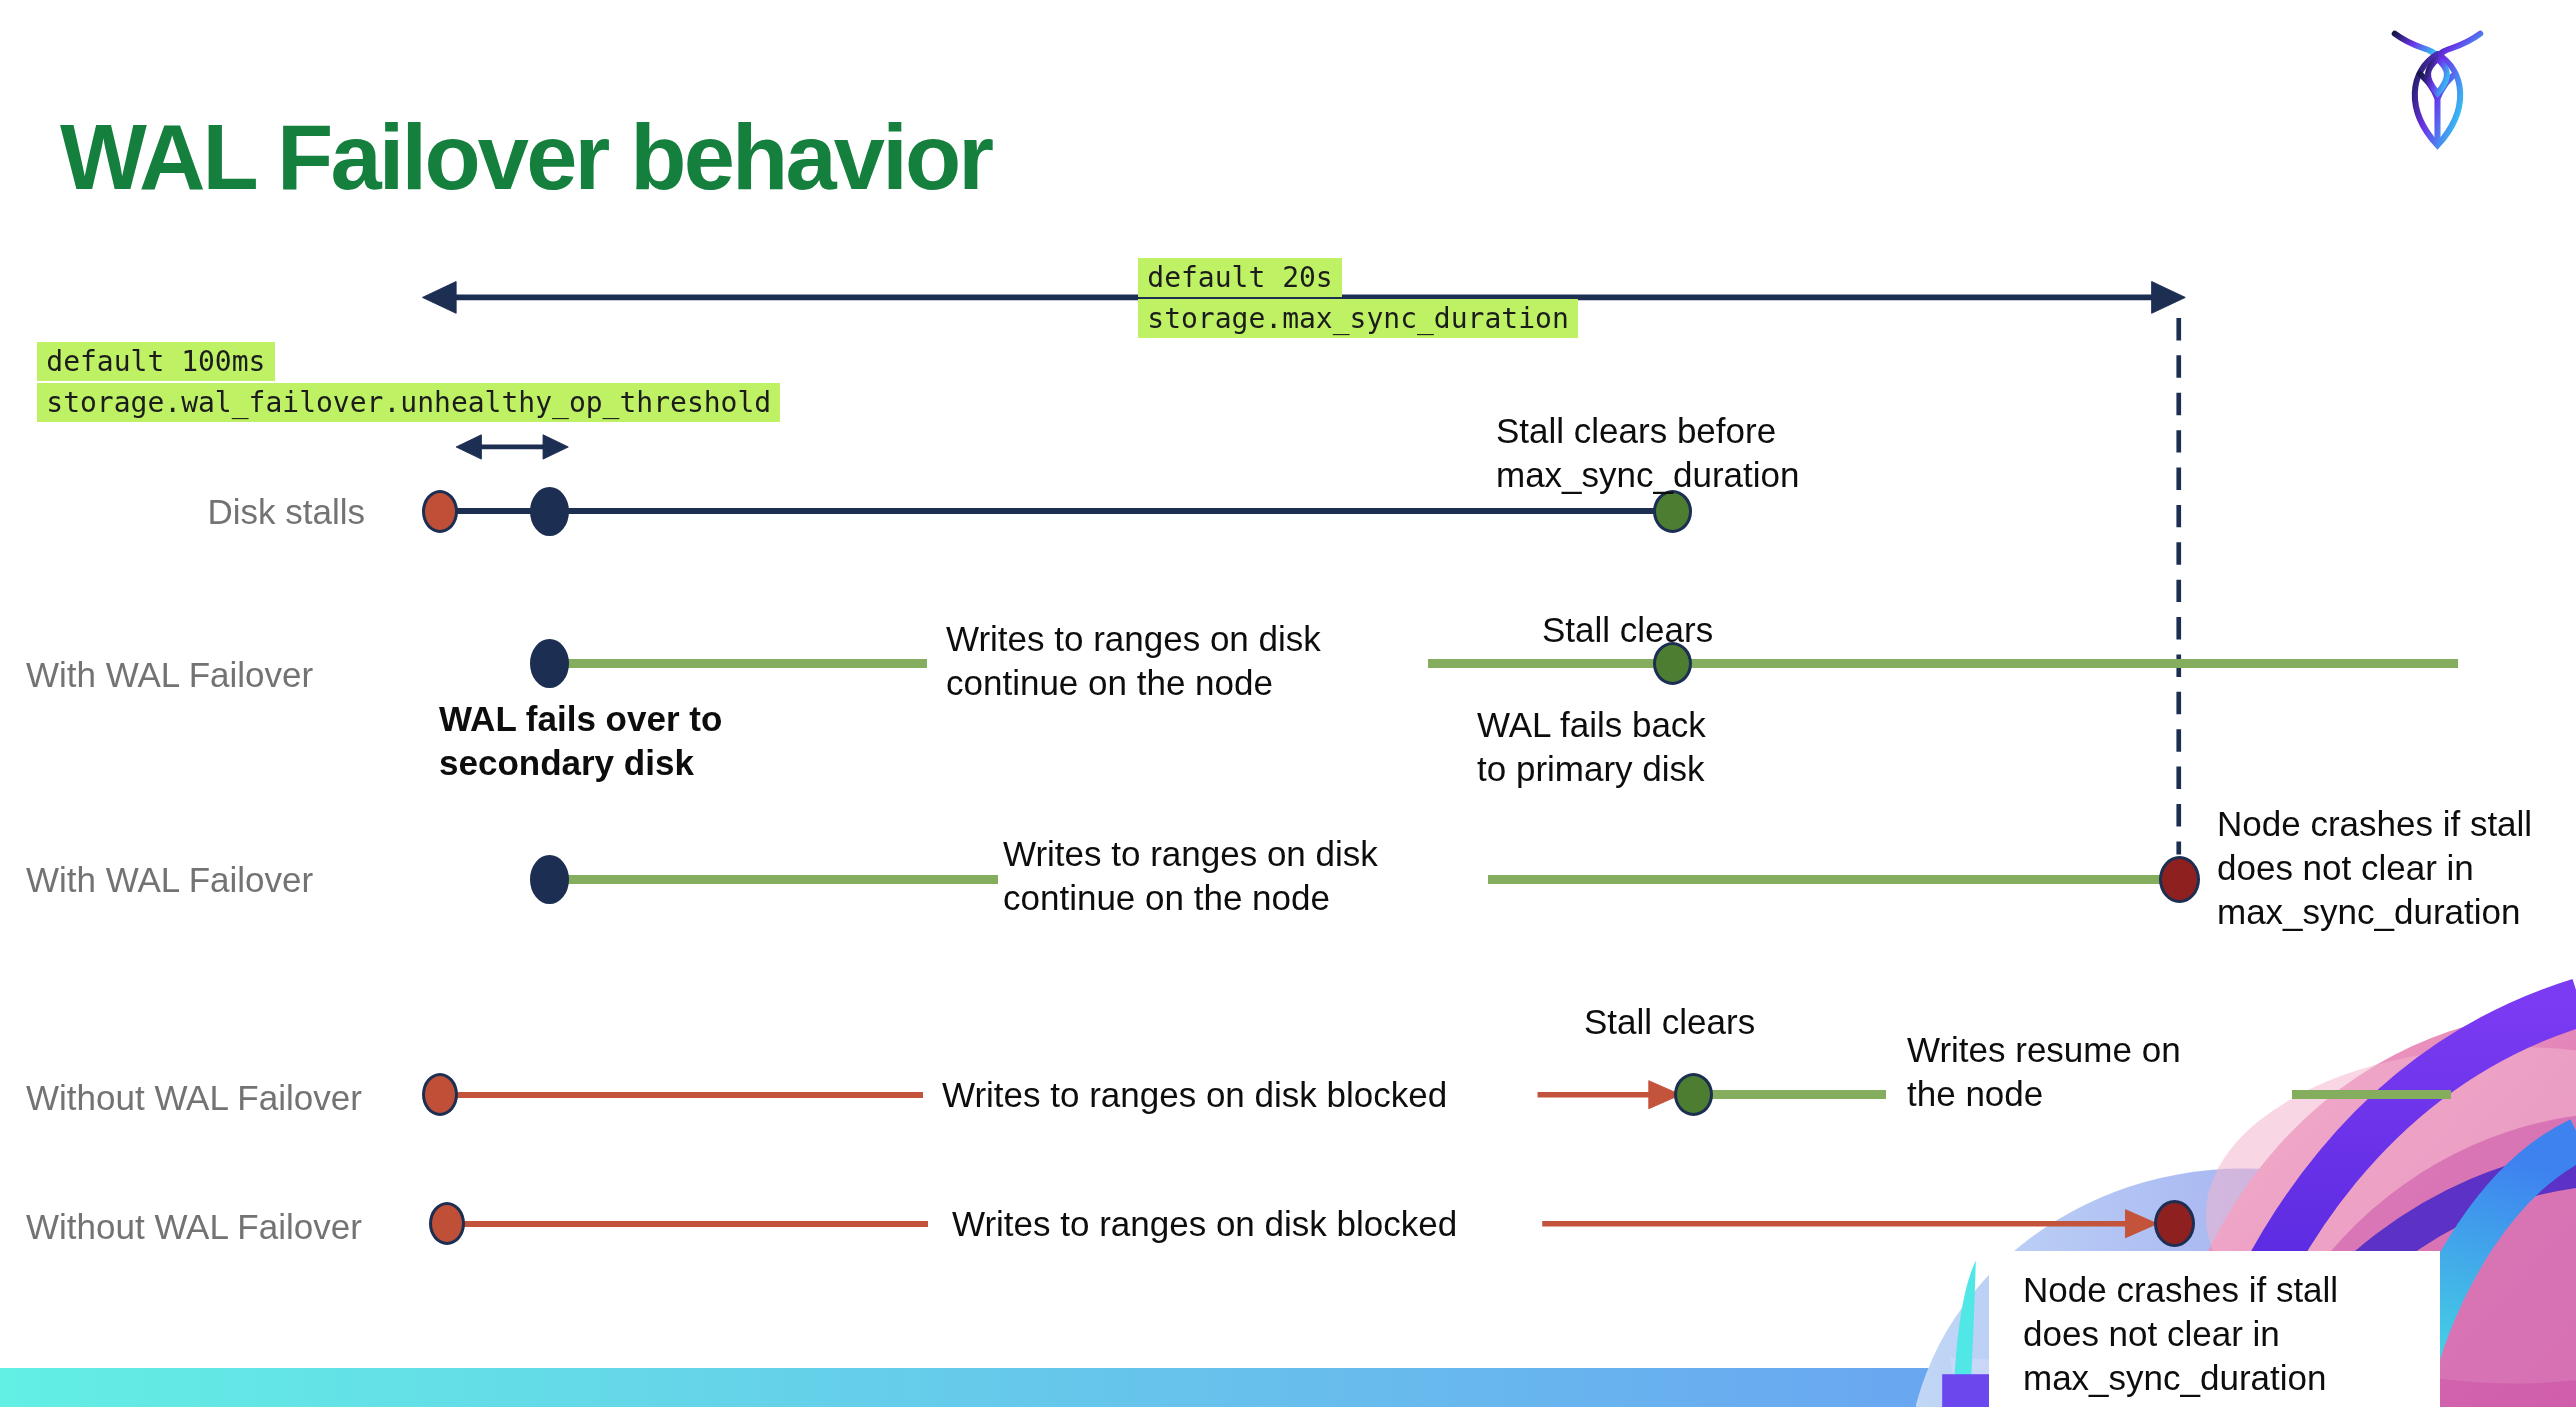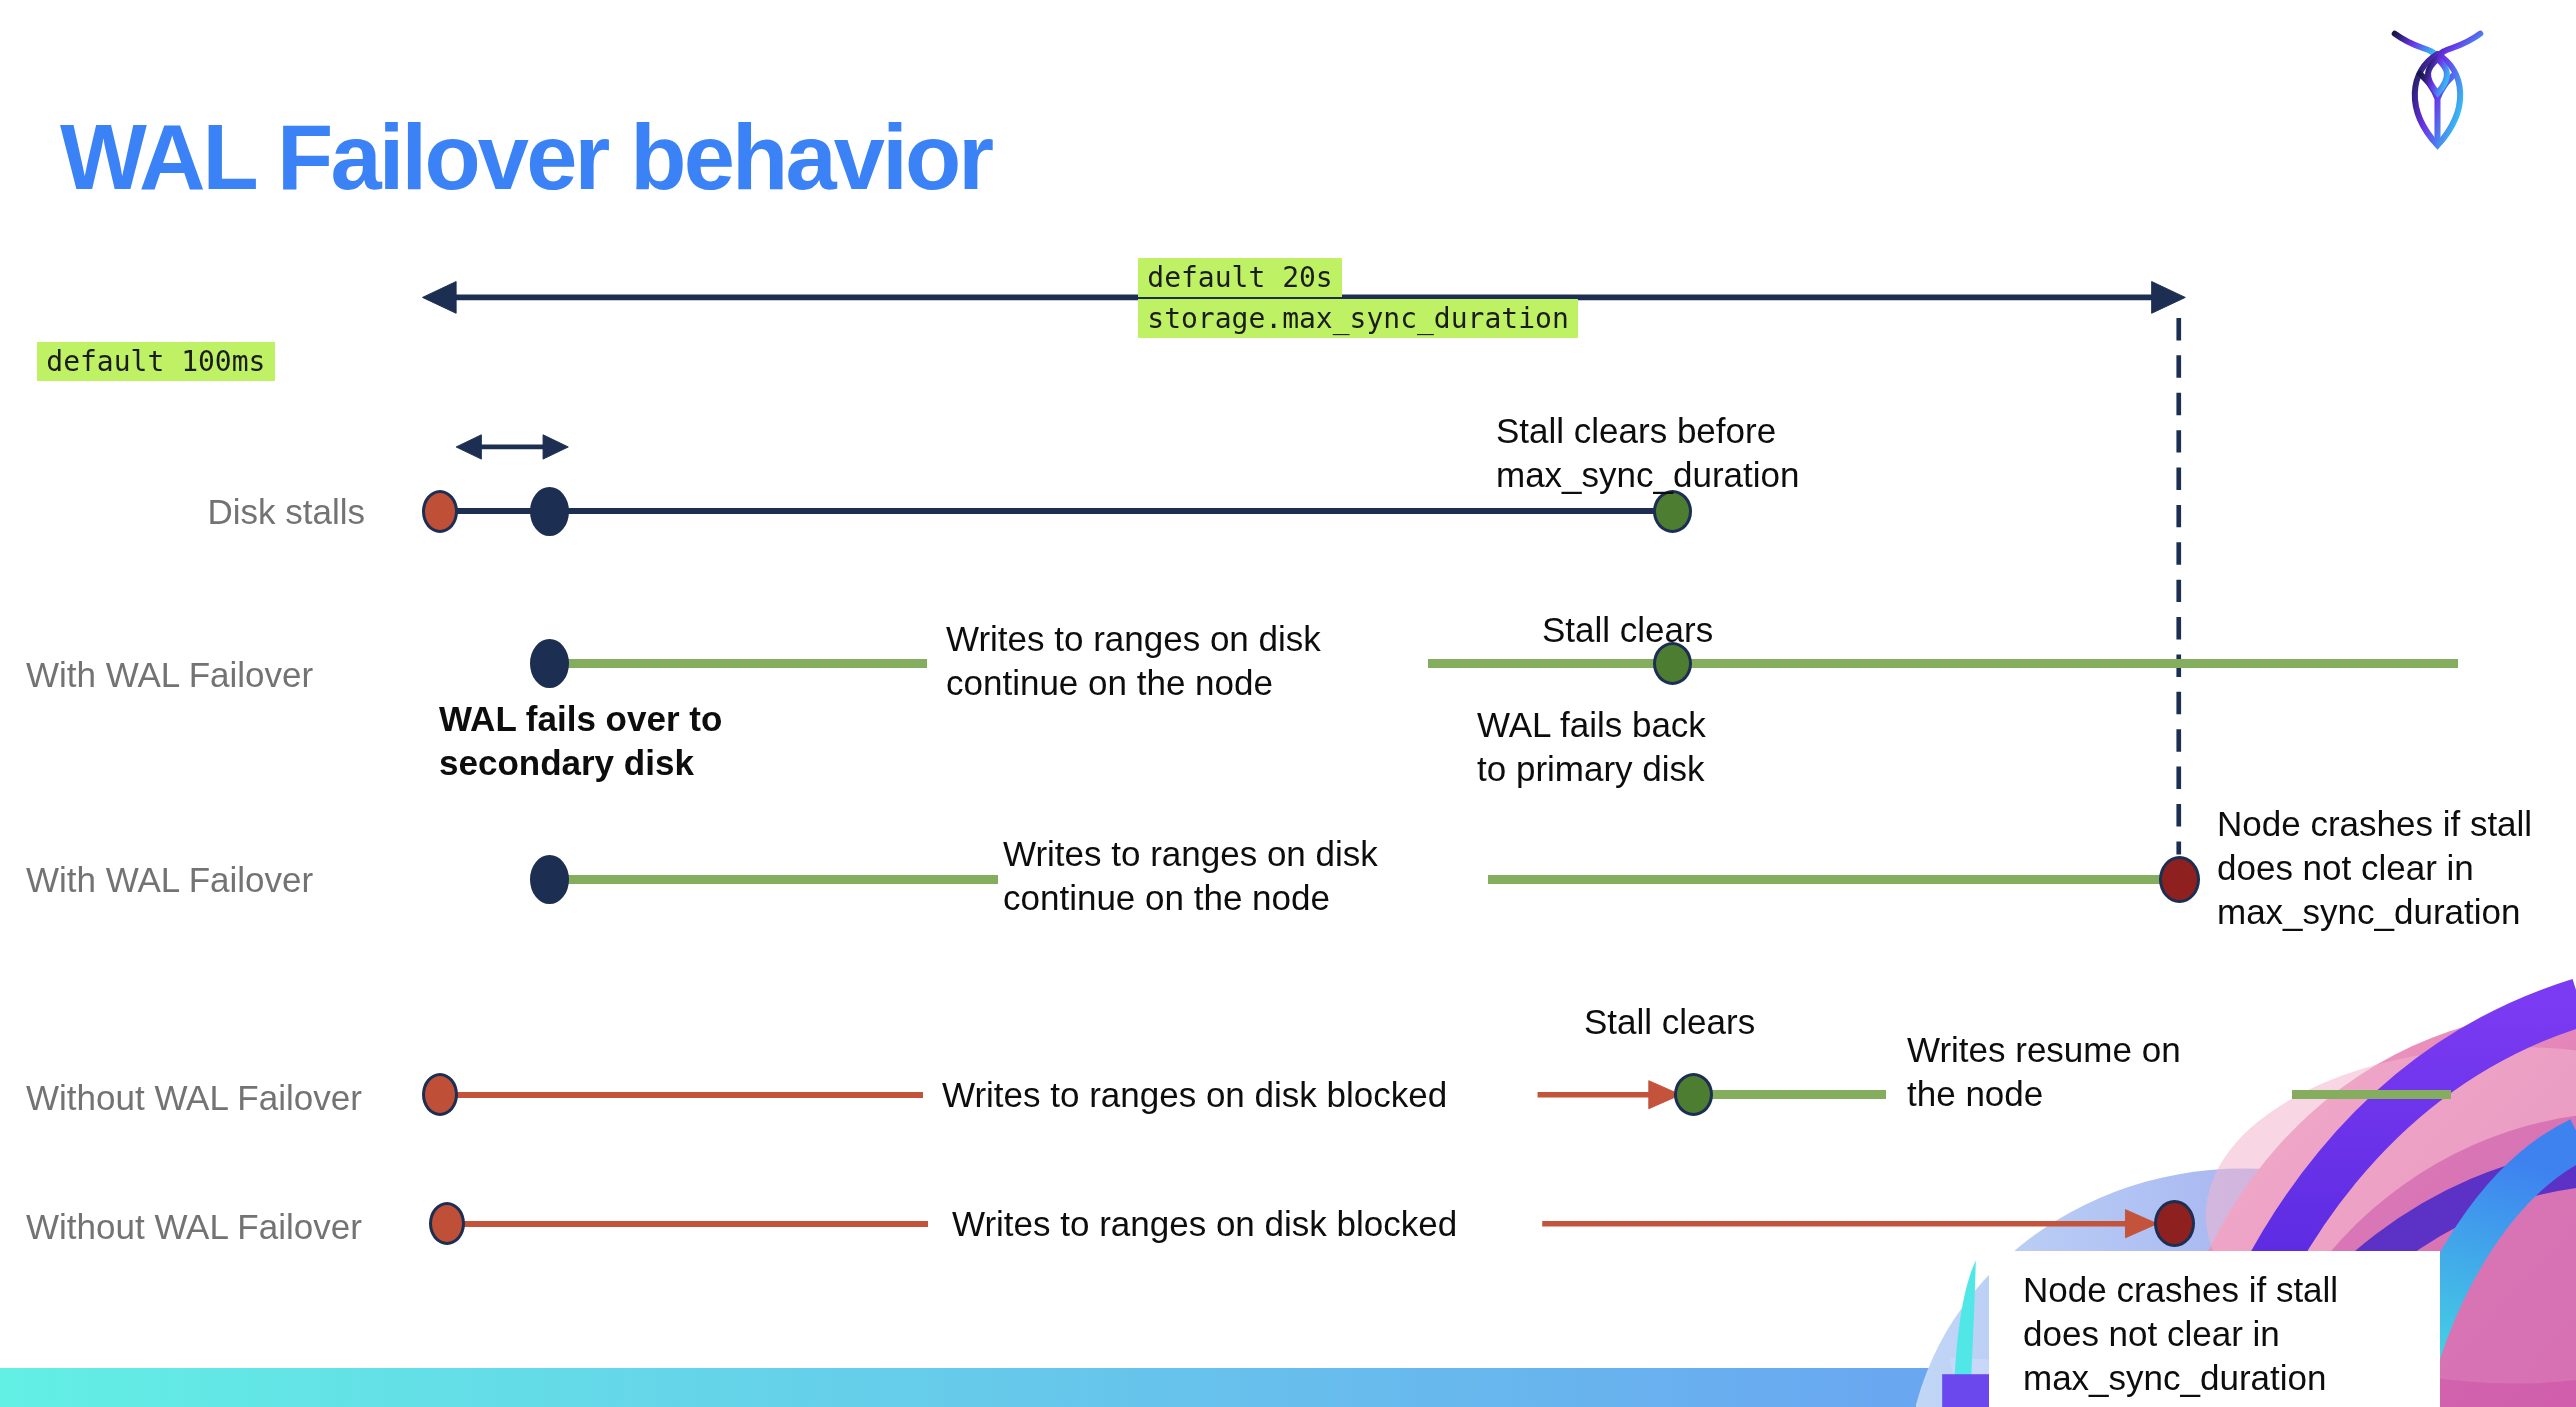--- a/index.html
+++ b/index.html
@@ -1,19 +1,19 @@
 <!DOCTYPE html>
 <html style="font-size:15px"><head>
 <meta charset="utf-8">
 <style>
   html,body{margin:0;padding:0;background:#ffffff;}
   .slide{position:relative;width:2576px;height:1408px;background:#ffffff;overflow:hidden;
          font-family:"Liberation Sans",sans-serif;color:#0d0d0d;}
   .title{position:absolute;left:60px;top:43px;font-size:92px;font-weight:800;
-         letter-spacing:-2.8px;color:#3b82f6;z-index:5;white-space:nowrap;}
+         letter-spacing:-2.8px;color:#15803d;z-index:5;white-space:nowrap;}
   .logo{position:absolute;left:2391px;top:28px;z-index:5;}
   .mono-label{position:absolute;font-family:"DejaVu Sans Mono","Liberation Mono",monospace;
          font-size:28px;color:#1c1c1c;background:#bef264;padding:2.8px 9.3px;
          white-space:nowrap;z-index:6;}
   .row-label{position:absolute;font-size:35px;line-height:45px;color:#737373;z-index:5;white-space:nowrap;}
   .note{position:absolute;font-size:35px;line-height:44px;color:#0d0d0d;
          white-space:pre-line;z-index:5;}
   .center{}
   .right{text-align:right;}
   .dot{position:absolute;border-radius:50%;border:3.7px solid #1c2e52;box-sizing:border-box;z-index:4;}
@@ -106,20 +106,21 @@
       <path d="M96,6 C72,24 57,20 50,31"></path>
       <path d="M50,28 C80,46 85,88 50,126 C15,88 20,46 50,28 Z"></path>
       <path d="M50,124 L50,76 M50,76 C45,62 38,56 31,49 M50,76 C55,62 62,56 69,49"></path>
       <path d="M50,33 C61,43 66,52 50,70 C34,52 39,43 50,33 Z"></path>
     </g>
   </svg>
 
   <div class="mono-label" style="left:1138px;top:258px;">default 20s</div>
   <div class="mono-label" style="left:1138px;top:299px;">storage.max_sync_duration</div>
   <div class="mono-label" style="left:37px;top:342px;">default 100ms</div>
+  <div class="mono-label" style="left:37px;top:383px;">storage.wal_failover.unhealthy_op_threshold</div>
 
   <div class="row-label right" style="left:136px;top:489px;width:229px;">Disk stalls</div>
   <div class="dot dot-red" style="left:422px;top:490px;width:36px;height:43px;"></div>
   <div class="hline navy-line" style="left:457px;top:508px;width:77px;height:5.6px;"></div>
   <div class="dot dot-navy" style="left:530px;top:487px;width:39px;height:49px;"></div>
   <div class="hline navy-line" style="left:567px;top:508px;width:1090px;height:5.6px;"></div>
   <div class="dot dot-green" style="left:1653px;top:490px;width:39px;height:43px;"></div>
   <div class="note center" style="left:1496px;top:409px;width:402px;">Stall clears before
 max_sync_duration</div>
 

